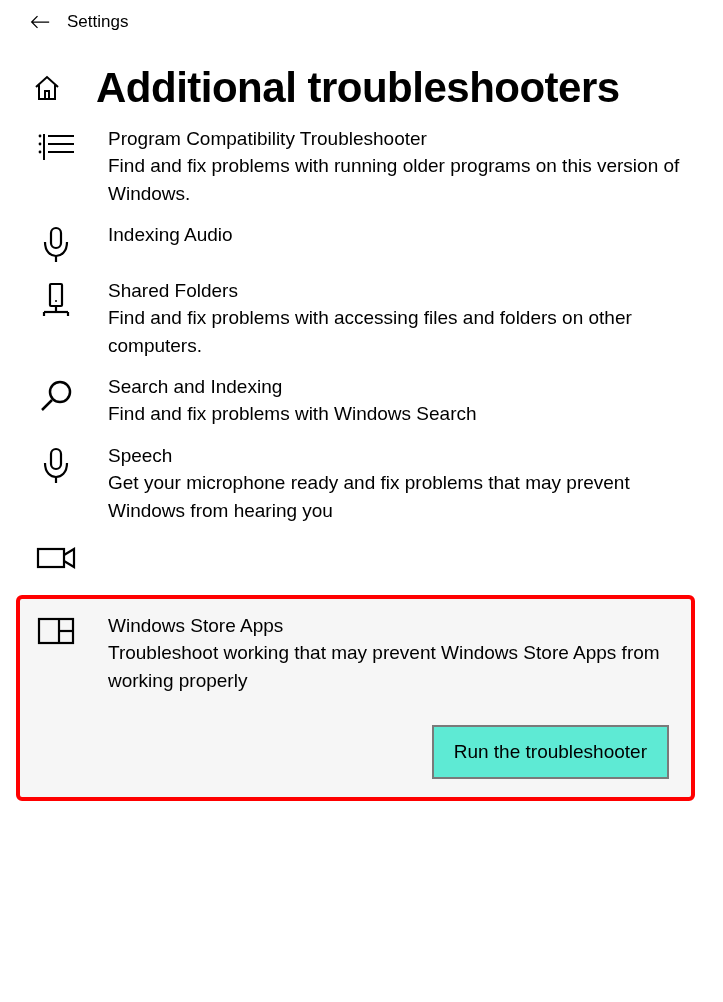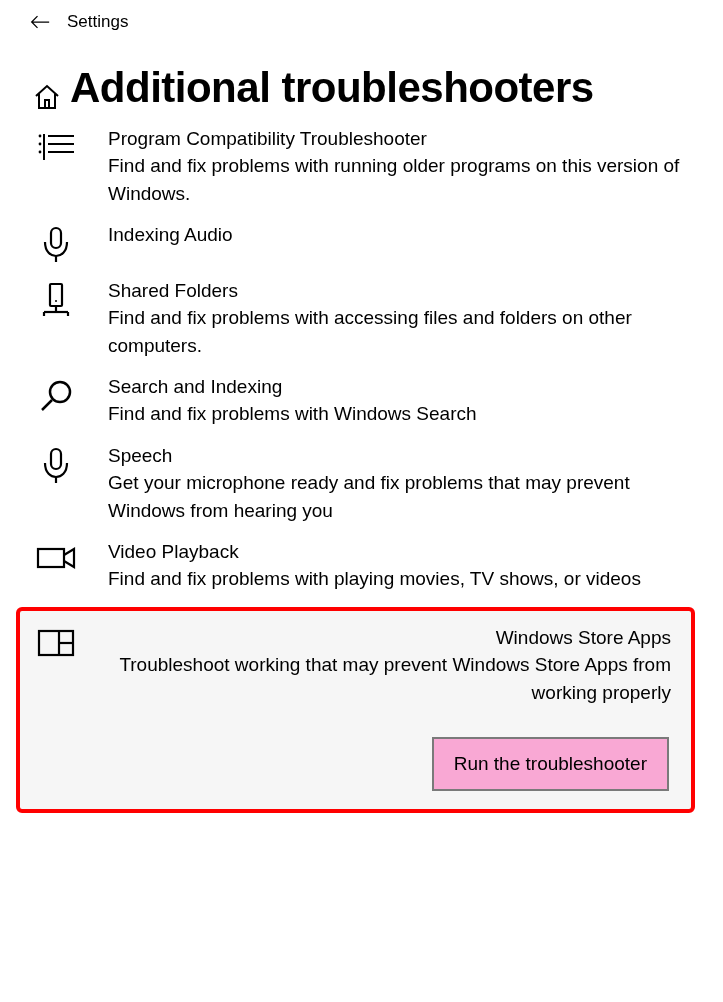--- a/index.html
+++ b/index.html
@@ -24,22 +24,22 @@
       align-items: center;
       justify-content: center;
       cursor: pointer;
     }
     .topbar-title {
       font-size: 17px;
       font-weight: 400;
     }
     .header-row {
       display: flex;
-      align-items: flex-end;
-      gap: 8px;
+      align-items: center;
+      gap: 34px;
       padding: 24px 20px 0px 32px;
     }
     .home-icon {
       width: 30px;
       height: 30px;
       display: flex;
       align-items: center;
       justify-content: center;
       cursor: pointer;
     }
@@ -98,29 +98,28 @@
     }
     .highlight-box {
       border: 4px solid #ff0000;
       border-radius: 6px;
       margin: 14px 8px 0 -20px;
       padding: 12px 20px 18px 16px;
       background: #f6f6f6;
     }
     .highlight-box .item {
       padding-top: 4px;
-      text-align: right;
     }
     .run-button {
       display: inline-block;
       float: right;
       margin-top: 30px;
       margin-right: 2px;
       padding: 14px 20px;
-      background: #f9a8d4;
+      background: #5eead4;
       border: 2px solid #7a7a7a;
       font-size: 19px;
       font-family: inherit;
       cursor: pointer;
       color: #000000;
     }
     .highlight-box::after {
       content: "";
       display: block;
       clear: both;
@@ -224,24 +223,20 @@
       <div class="item-desc">Get your microphone ready and fix problems that may prevent Windows from hearing you</div>
     </div>
   </div>
 
   <div class="item">
     <div class="item-icon">
       <svg width="40" height="30" viewBox="0 0 40 30" stroke="#000" stroke-width="2.2" fill="none">
         <rect x="2" y="6" width="26" height="18"></rect>
         <path d="M28 12 L38 6 L38 24 L28 18"></path>
       </svg>
-    </div>
-    <div class="item-body">
-      <div class="item-title">Video Playback</div>
-      <div class="item-desc">Find and fix problems with playing movies, TV shows, or videos</div>
     </div>
   </div>
 
   <div class="highlight-box">
     <div class="item">
       <div class="item-icon">
         <svg width="38" height="28" viewBox="0 0 38 28" stroke="#000" stroke-width="2.2" fill="none">
           <rect x="2" y="2" width="34" height="24"></rect>
           <line x1="22" y1="2" x2="22" y2="26"></line>
           <line x1="22" y1="14" x2="36" y2="14"></line>

